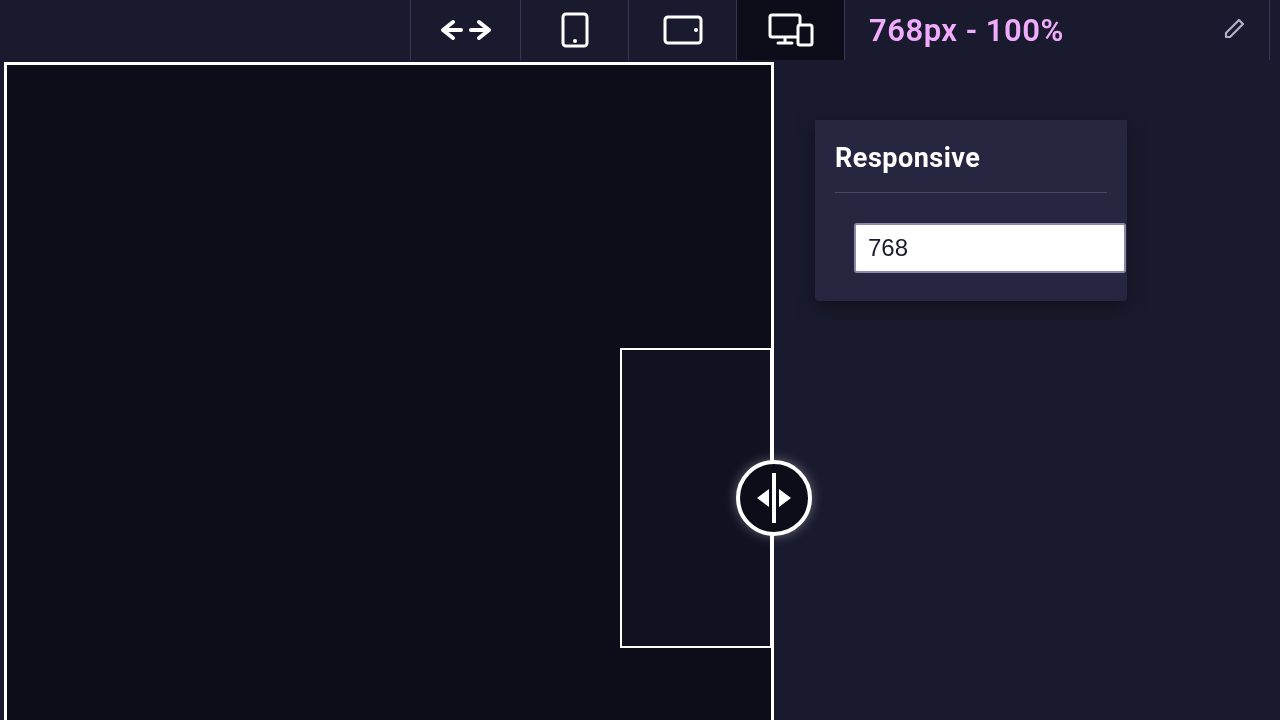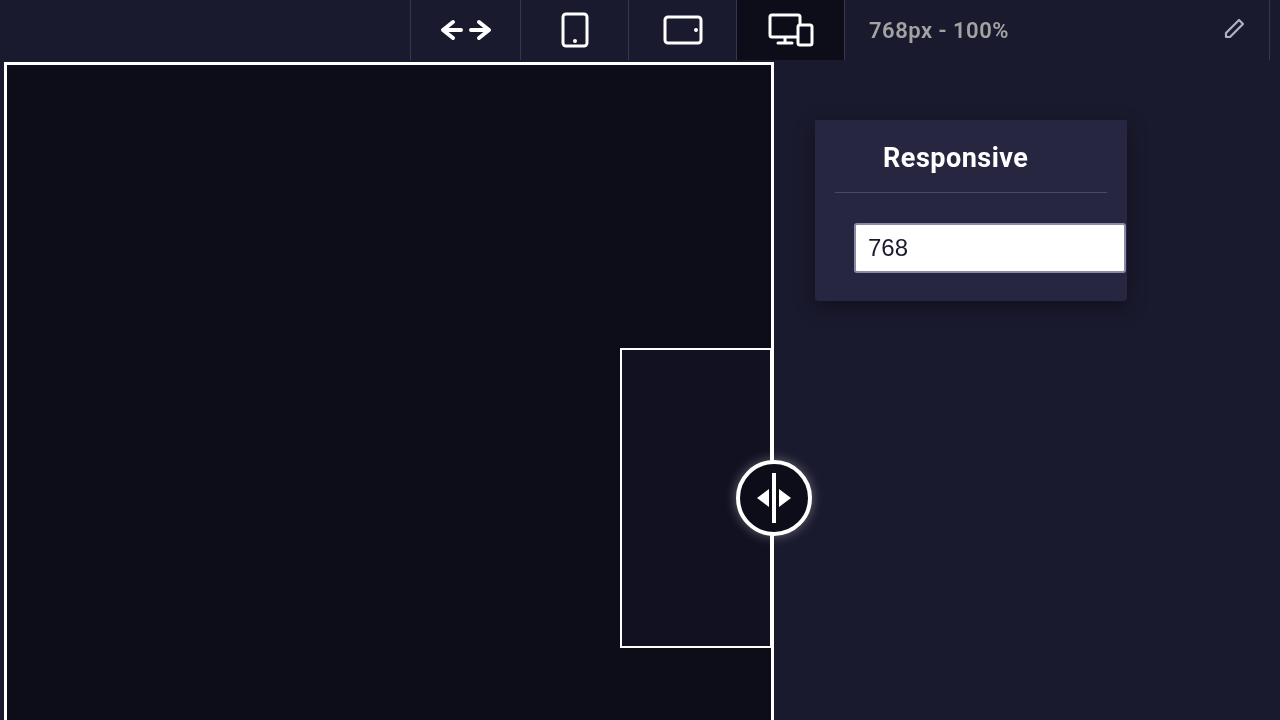--- a/index.html
+++ b/index.html
@@ -45,23 +45,23 @@
     flex: 1;
     height: 60px;
     display: flex;
     align-items: center;
     padding-left: 24px;
     border-left: 1px solid #363654;
     border-right: 1px solid #363654;
     position: relative;
   }
   .status-text {
-    font-size: 22px;
+    font-size: 31px;
     font-weight: 600;
-    color: #a3a3a3;
+    color: #f0abfc;
     letter-spacing: 0.5px;
   }
   .edit-btn {
     position: absolute;
     right: 20px;
     top: 50%;
     transform: translateY(-50%);
     width: 28px;
     height: 28px;
     display: flex;
@@ -170,21 +170,20 @@
     border-radius: 0 0 4px 4px;
     padding: 22px 20px 28px 20px;
     box-shadow: 0 6px 20px rgba(0,0,0,0.4);
   }
   .dropdown-title {
     font-size: 27px;
     font-weight: 700;
     color: #fff;
     margin-bottom: 18px;
     letter-spacing: 0.5px;
-    margin-left: 48px;
   }
   .dropdown hr {
     border: none;
     border-top: 1px solid #4a4a68;
     margin-bottom: 30px;
   }
   .dropdown-input {
     width: 100%;
     height: 50px;
     background: #fff;

